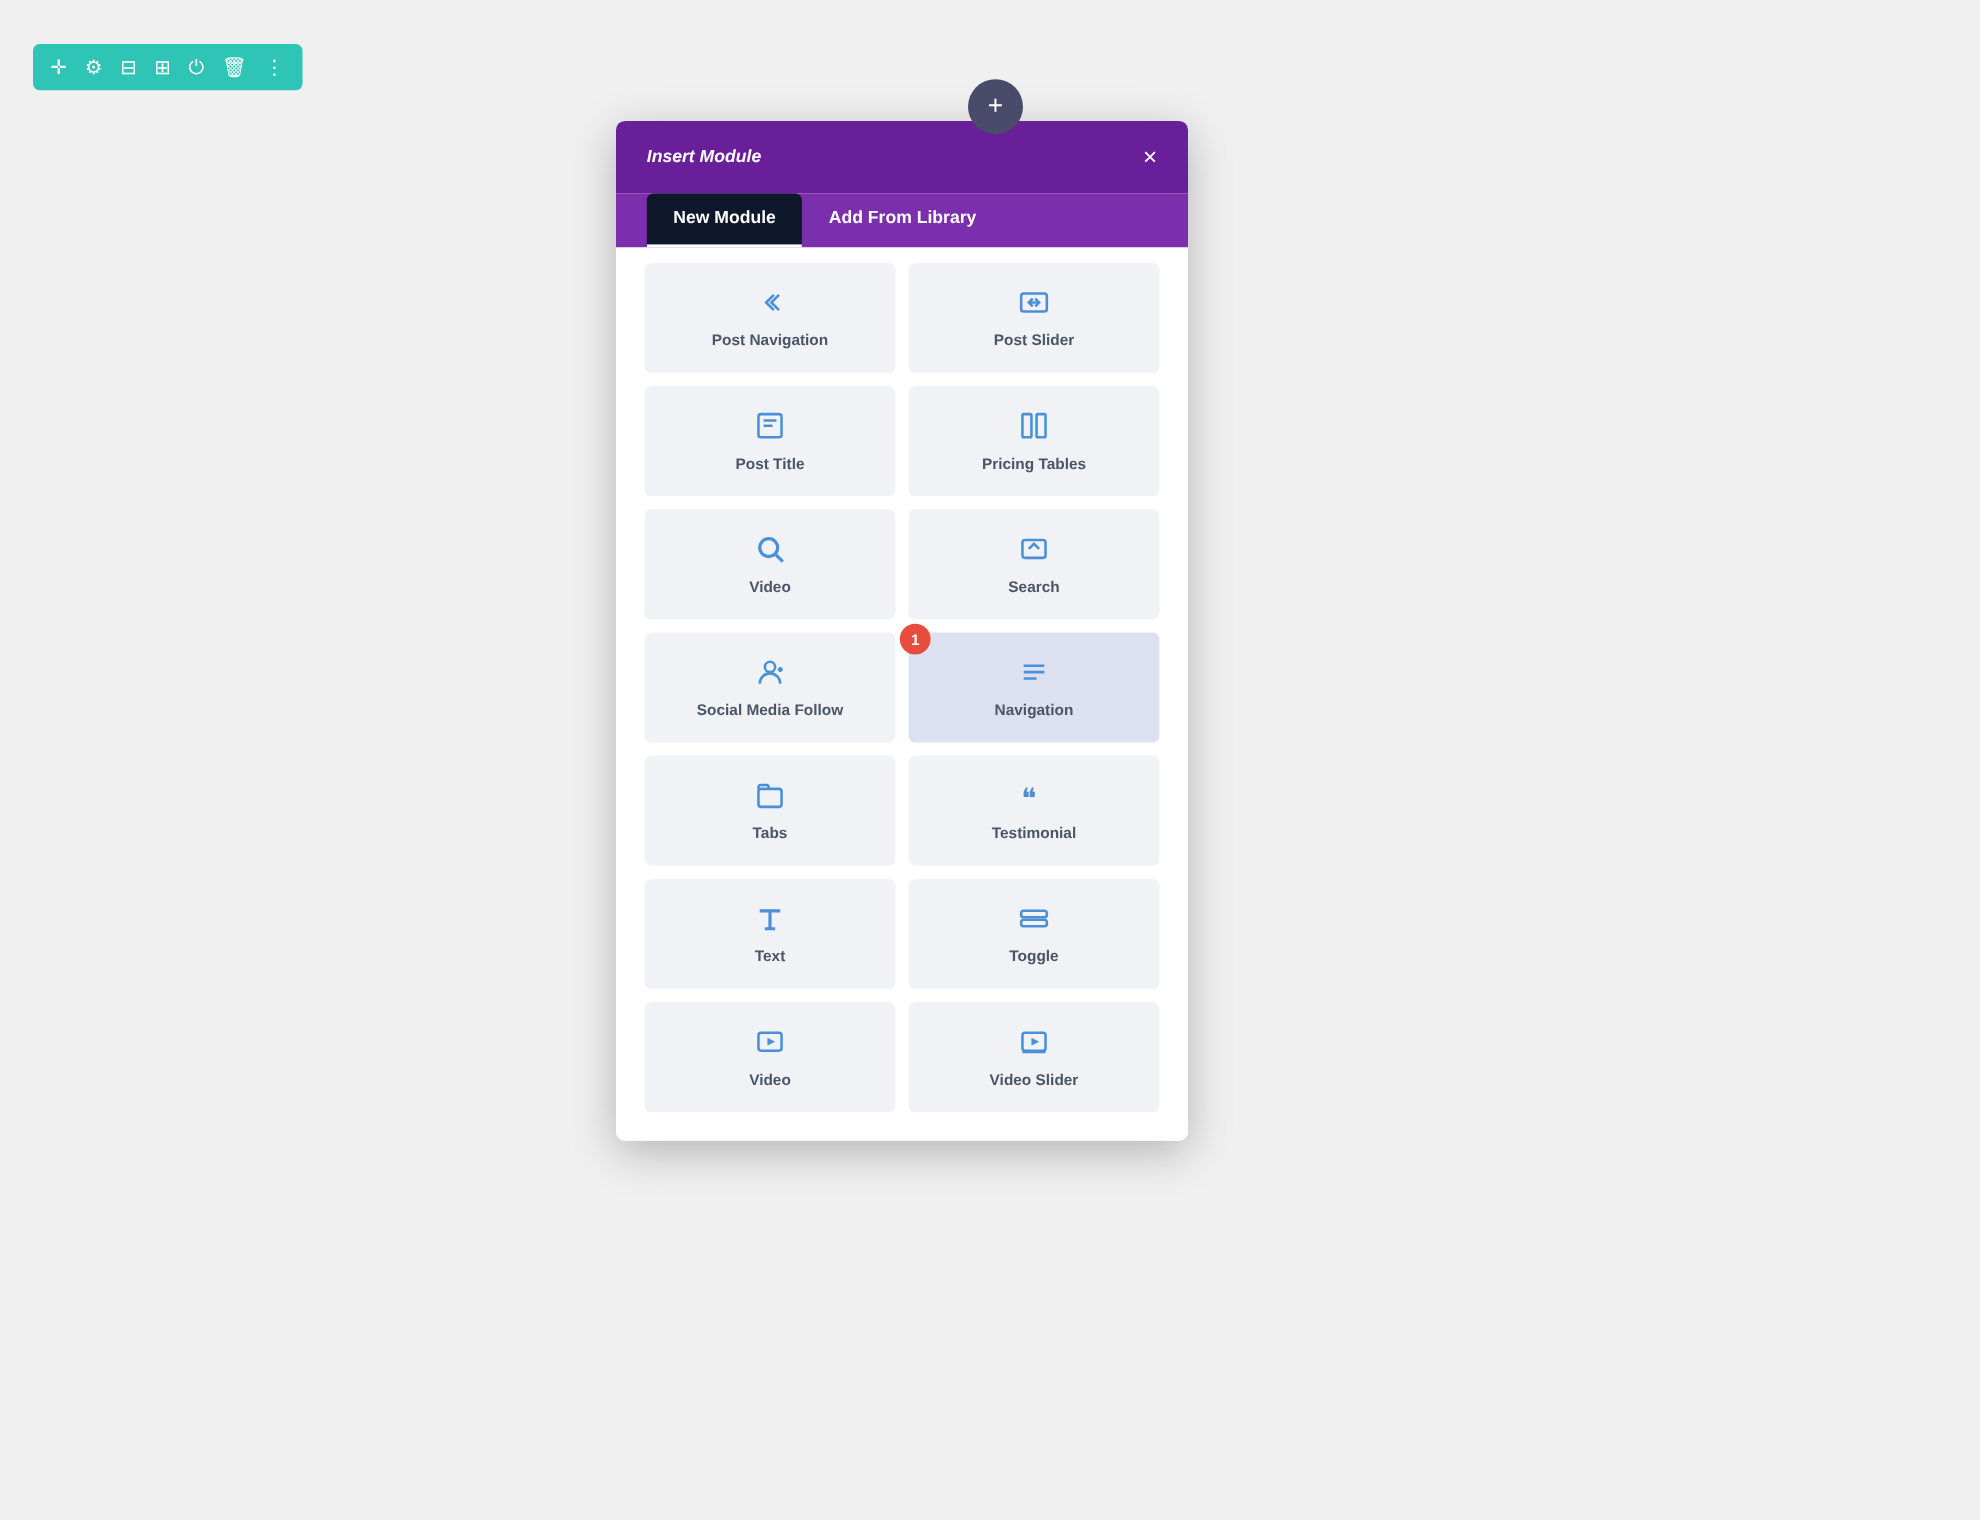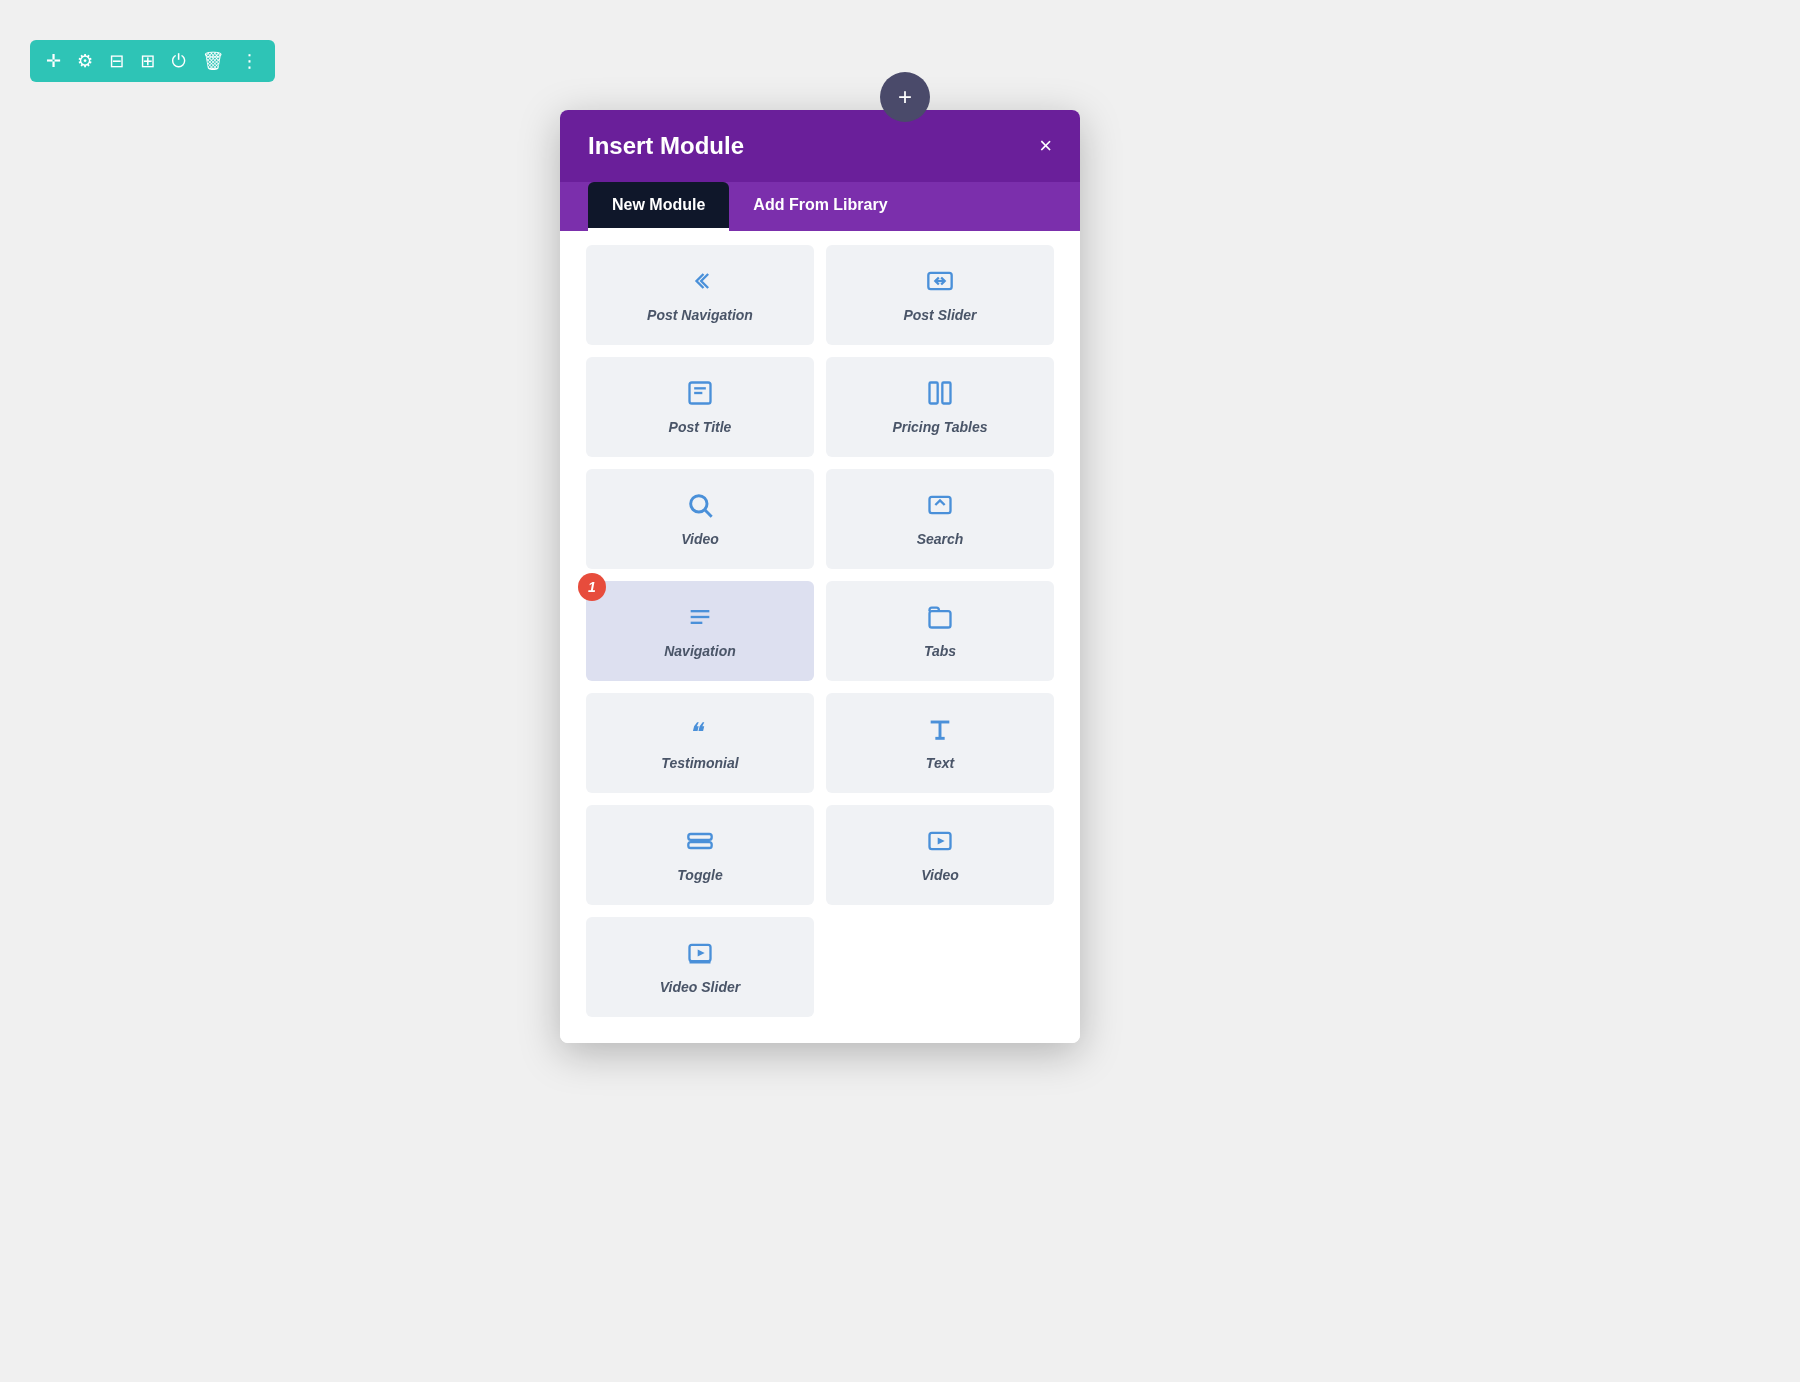--- a/index.html
+++ b/index.html
@@ -62,22 +62,23 @@
 
     .modal-header {
       background: #6a1f9a;
       padding: 22px 28px;
       display: flex;
       align-items: center;
       justify-content: space-between;
     }
     .modal-title {
       color: white;
-      font-size: 24px;
+      font-size: 16px;
       font-weight: 700;
+      font-style: italic;
     }
     .modal-close {
       color: white;
       font-size: 22px;
       cursor: pointer;
       line-height: 1;
     }
 
     
     .modal-tabs {
@@ -121,21 +122,20 @@
       margin: 6px;
       padding: 22px 16px;
       display: flex;
       flex-direction: column;
       align-items: center;
       justify-content: center;
       cursor: pointer;
       gap: 8px;
       position: relative;
       min-height: 90px;
-      font-style: italic;
     }
     .module-item.active {
       background: #dde0f0;
     }
 
     .module-icon {
       color: #4a90d9;
       font-size: 22px;
       line-height: 1;
     }
@@ -275,20 +275,31 @@
       <div class="module-item">
         <span class="module-icon">
           <svg class="icon-svg" viewBox="0 0 24 24" fill="none" stroke="#4a90d9" stroke-width="2">
               <rect x="3" y="5" width="18" height="14" rx="2"></rect>
               <polyline points="8 12 12 8 16 12"></polyline>
             </svg>
         </span>
         <span class="module-label">Search</span>
       </div>
 
+      <div class="module-item">
+        <span class="module-icon">
+          <svg class="icon-svg" viewBox="0 0 24 24" fill="none" stroke="#4a90d9" stroke-width="2">
+              <circle cx="12" cy="8" r="4"></circle>
+              <path d="M20 21a8 8 0 10-16 0"></path>
+              <line x1="18" y1="10" x2="22" y2="10"></line>
+              <line x1="20" y1="8" x2="20" y2="12"></line>
+            </svg>
+        </span>
+        <span class="module-label">Social Media Follow</span>
+      </div>
 
       <div class="module-item active">
         <span class="badge">1</span>
         <span class="module-icon">
           <svg class="icon-svg" viewBox="0 0 24 24" fill="none" stroke="#4a90d9" stroke-width="2">
               <line x1="4" y1="7" x2="20" y2="7"></line>
               <line x1="4" y1="12" x2="20" y2="12"></line>
               <line x1="4" y1="17" x2="14" y2="17"></line>
             </svg>
         </span>

